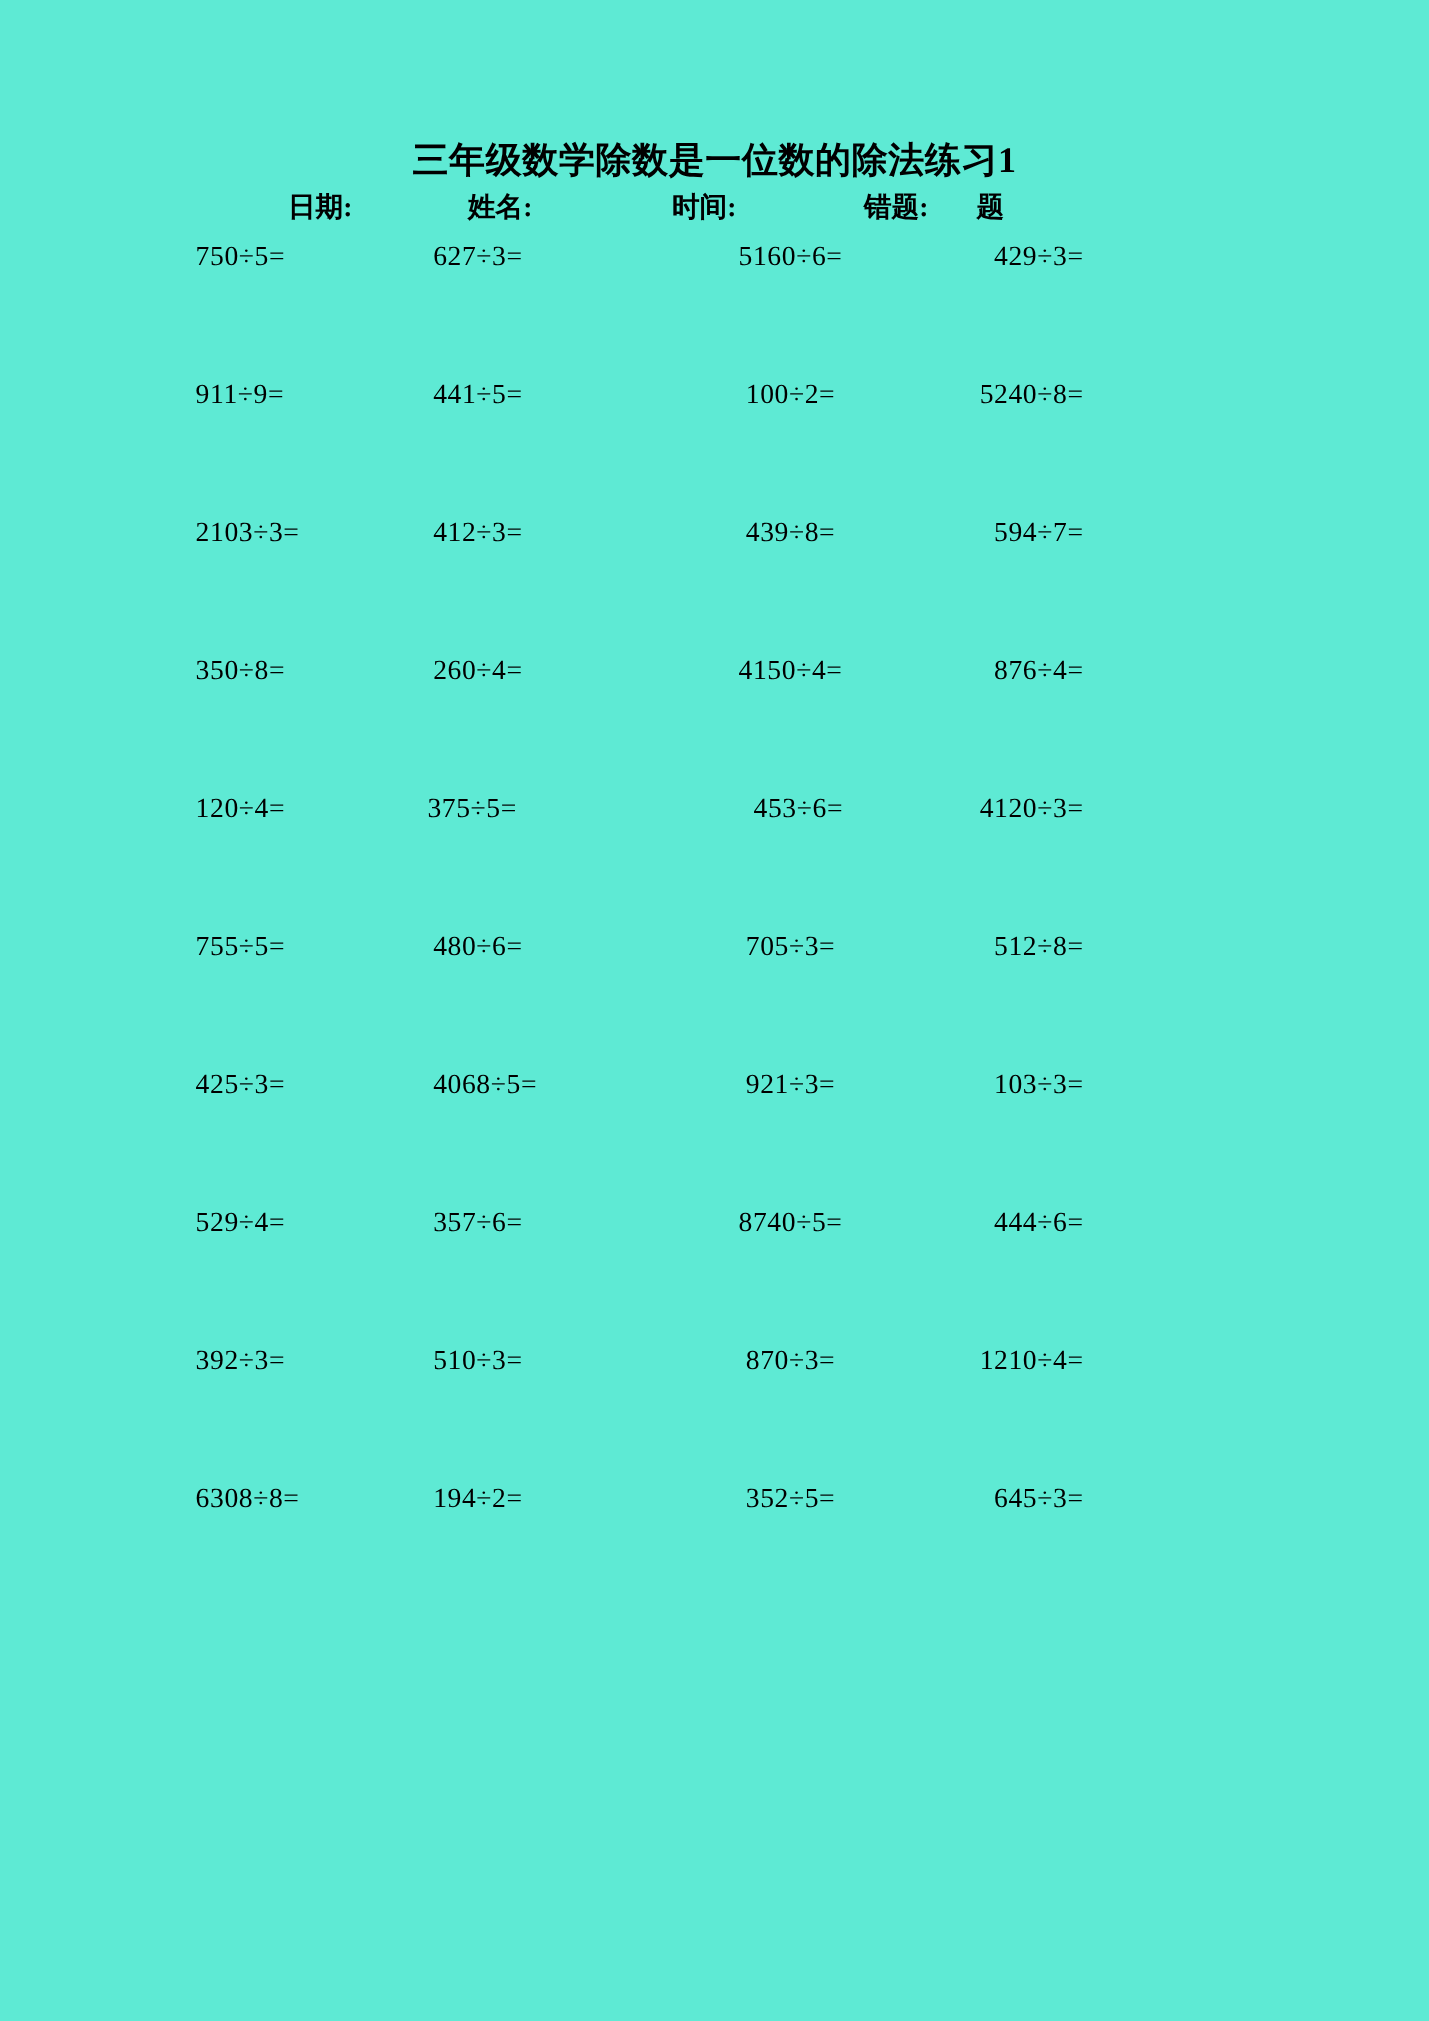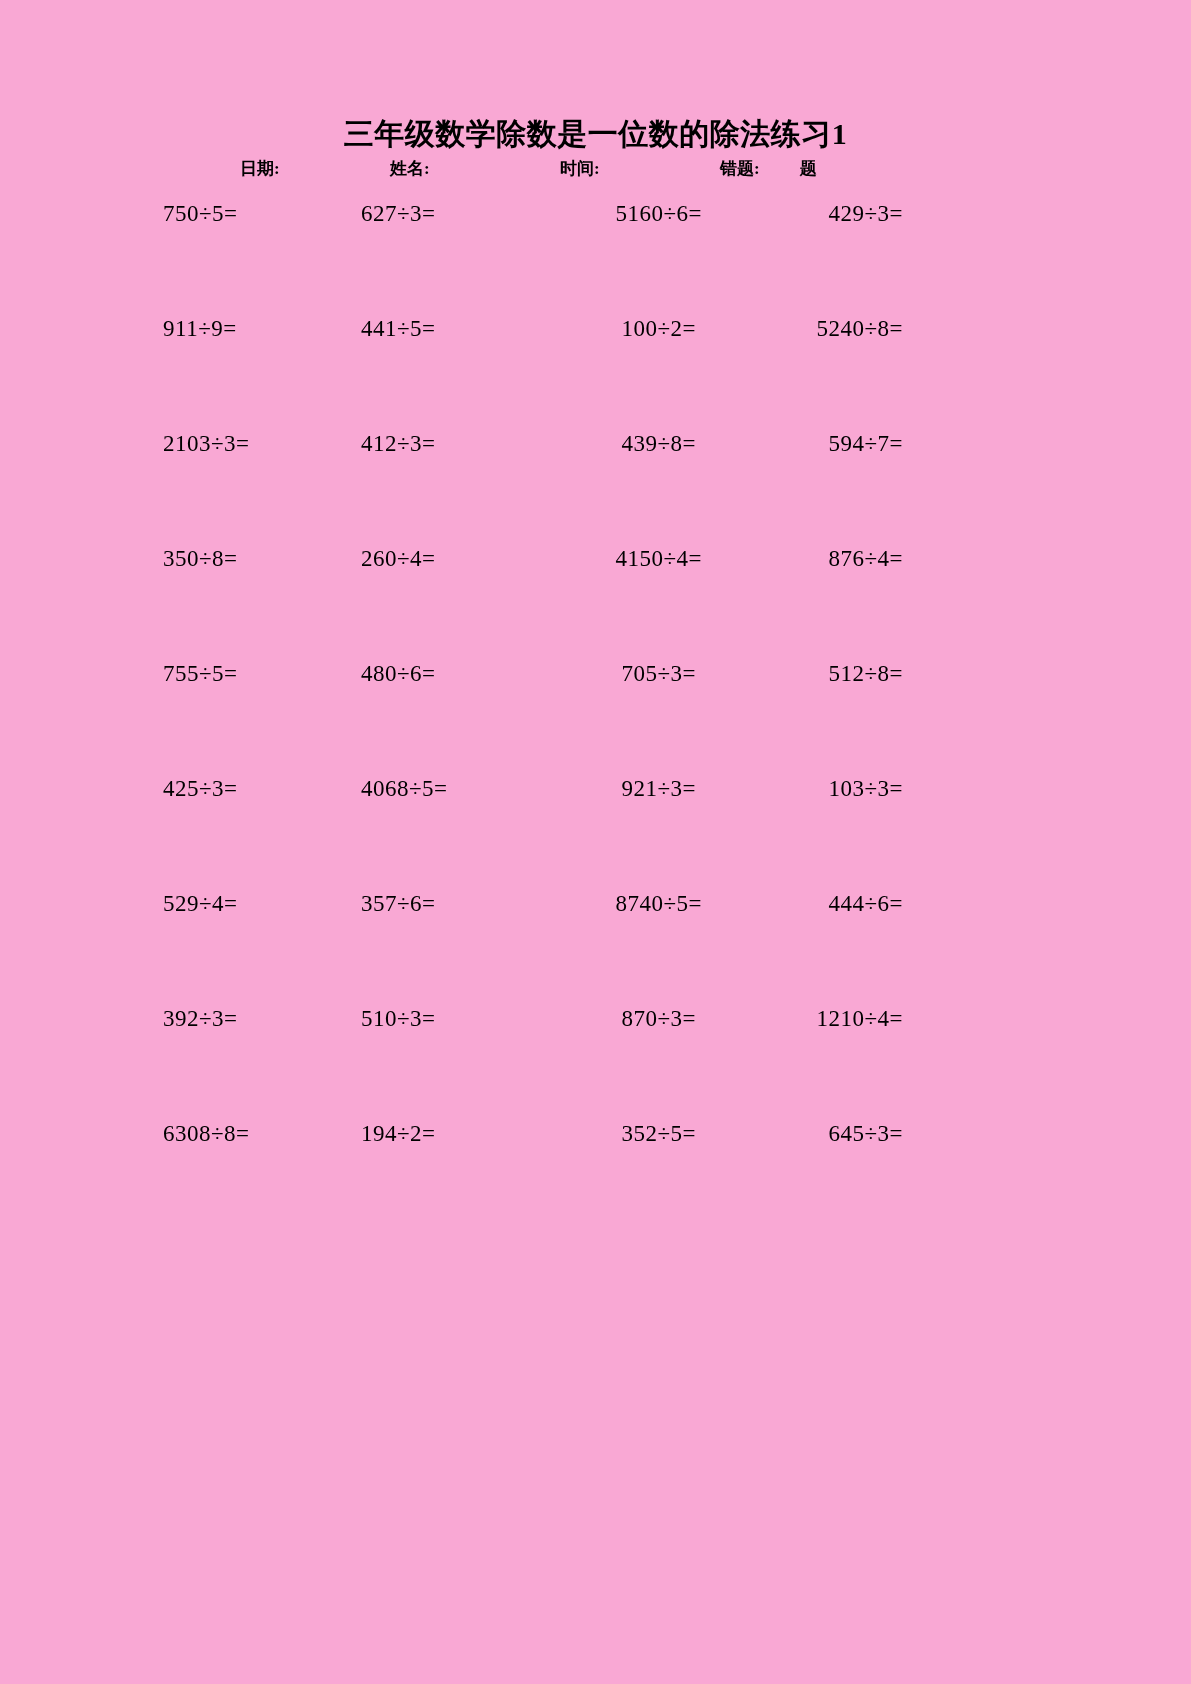--- a/index.html
+++ b/index.html
@@ -10,21 +10,21 @@
   }
   body {
     font-family: "Liberation Serif", "DejaVu Serif", serif;
     color: #000000;
   }
   .page {
     position: relative;
     width: 1191px;
     height: 1684px;
     margin: 0 auto;
-    background: #f9a8d4;
+    background: #5eead4;
     overflow: hidden;
     box-sizing: border-box;
   }
   .sheet-title {
     position: absolute;
     top: 96px;
     left: 0;
     width: 1191px;
     text-align: center;
     font-family: "Liberation Serif", "DejaVu Serif", serif;
@@ -34,21 +34,21 @@
     line-height: 1.2;
     white-space: nowrap;
   }
   .meta-row {
     position: absolute;
     top: 157px;
     left: 240px;
     width: 620px;
     display: flex;
     align-items: baseline;
-    font-size: 17px;
+    font-size: 23px;
     font-weight: bold;
     font-family: "Liberation Serif", "DejaVu Serif", serif;
   }
   .meta-field {
     white-space: nowrap;
   }
   .meta-f1 { width: 150px; }
   .meta-f2 { width: 170px; }
   .meta-f3 { width: 160px; }
   .meta-f4 { white-space: nowrap; }
@@ -113,20 +113,26 @@
         <div class="cell c2">412÷3=</div>
         <div class="cell c3">439÷8=</div>
         <div class="cell c4">594÷7=</div>
       </div>
       <div class="prow">
         <div class="cell c1">350÷8=</div>
         <div class="cell c2">260÷4=</div>
         <div class="cell c3">4150÷4=</div>
         <div class="cell c4">876÷4=</div>
       </div>
+      <div class="prow shift-c3">
+        <div class="cell c1">120÷4=</div>
+        <div class="cell c2">375÷5=</div>
+        <div class="cell c3">453÷6=</div>
+        <div class="cell c4">4120÷3=</div>
+      </div>
       <div class="prow">
         <div class="cell c1">755÷5=</div>
         <div class="cell c2">480÷6=</div>
         <div class="cell c3">705÷3=</div>
         <div class="cell c4">512÷8=</div>
       </div>
       <div class="prow">
         <div class="cell c1">425÷3=</div>
         <div class="cell c2">4068÷5=</div>
         <div class="cell c3">921÷3=</div>

